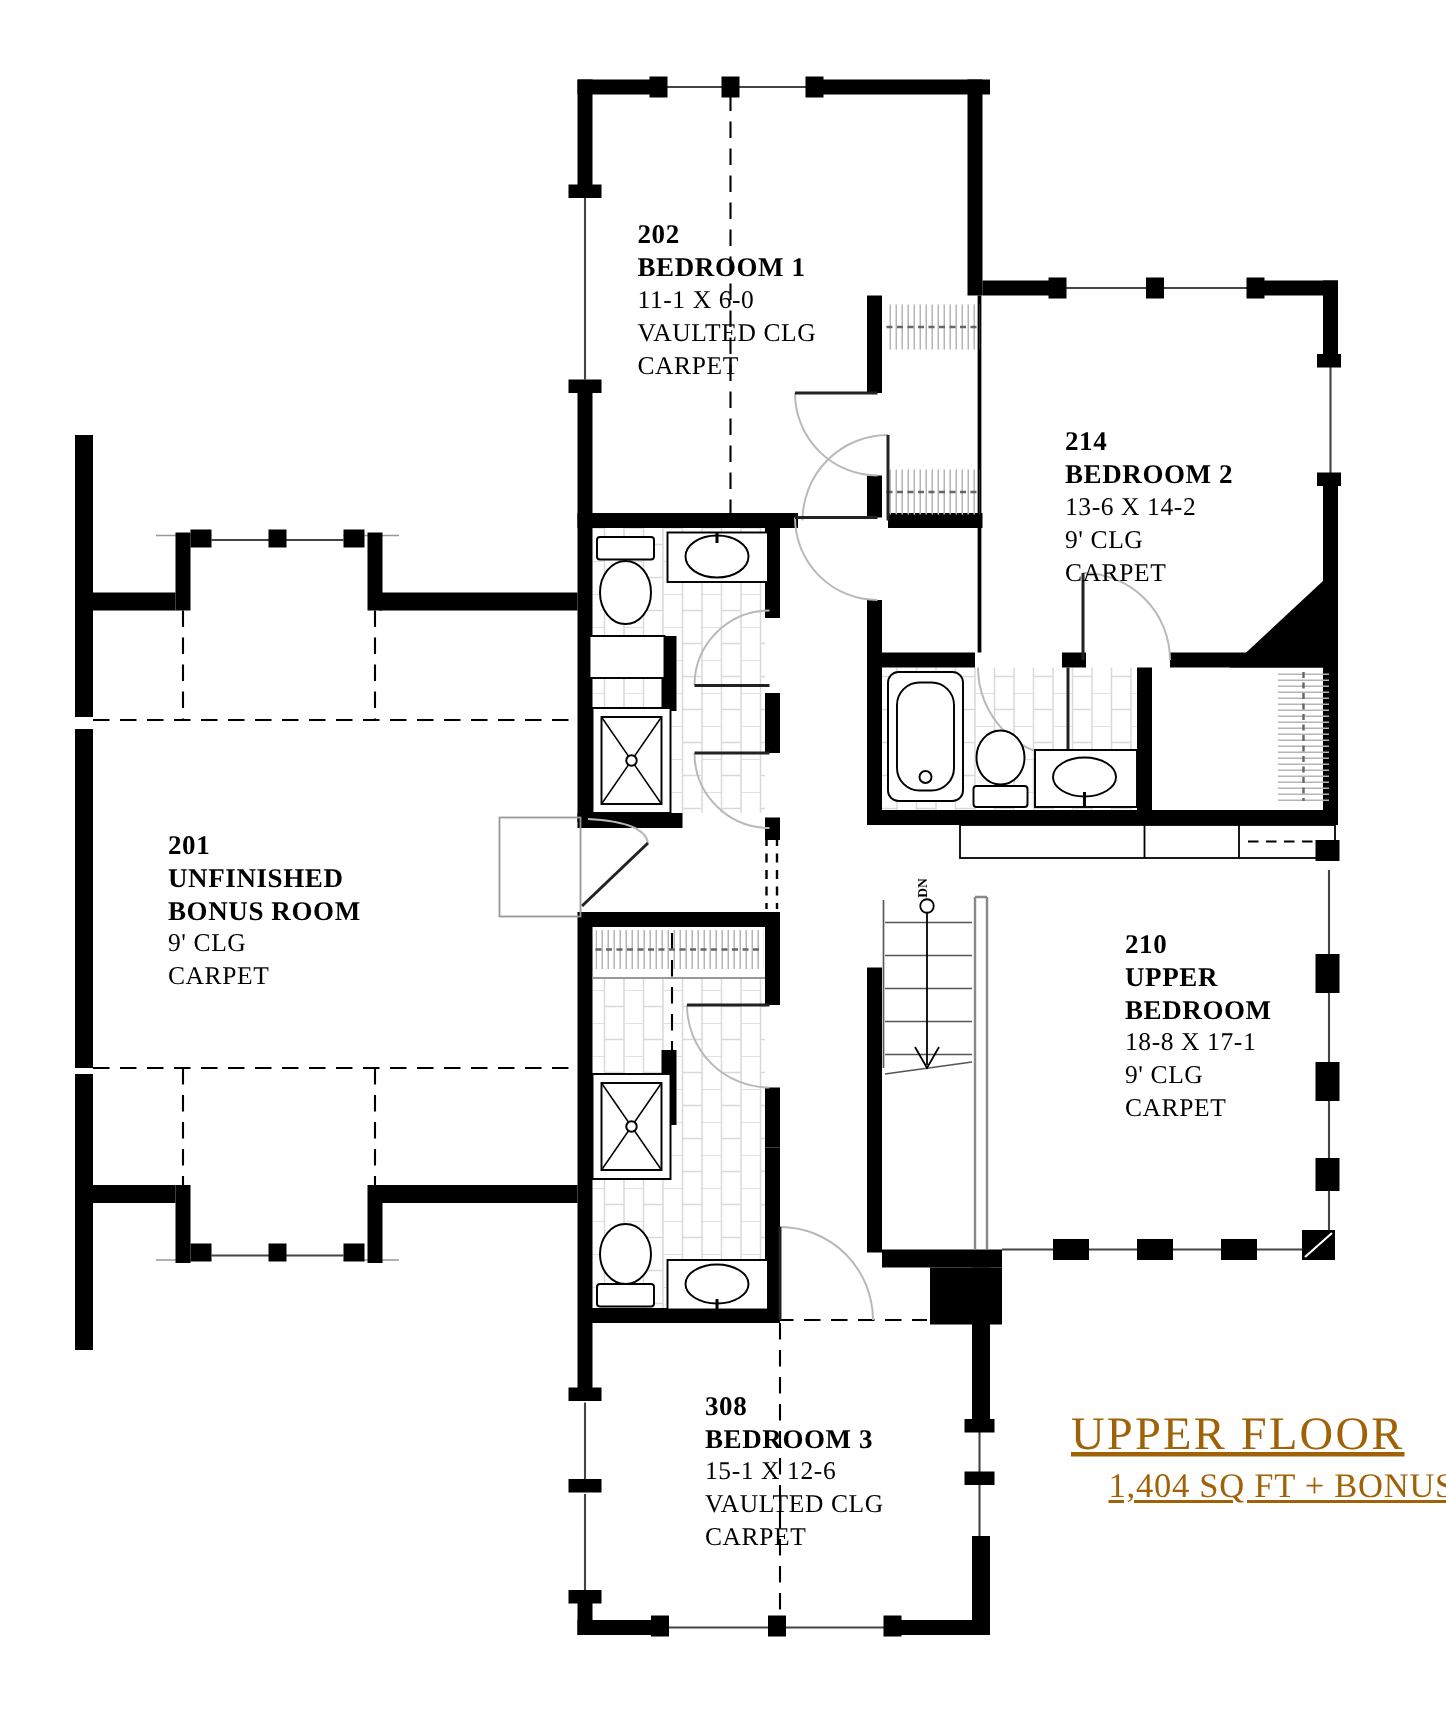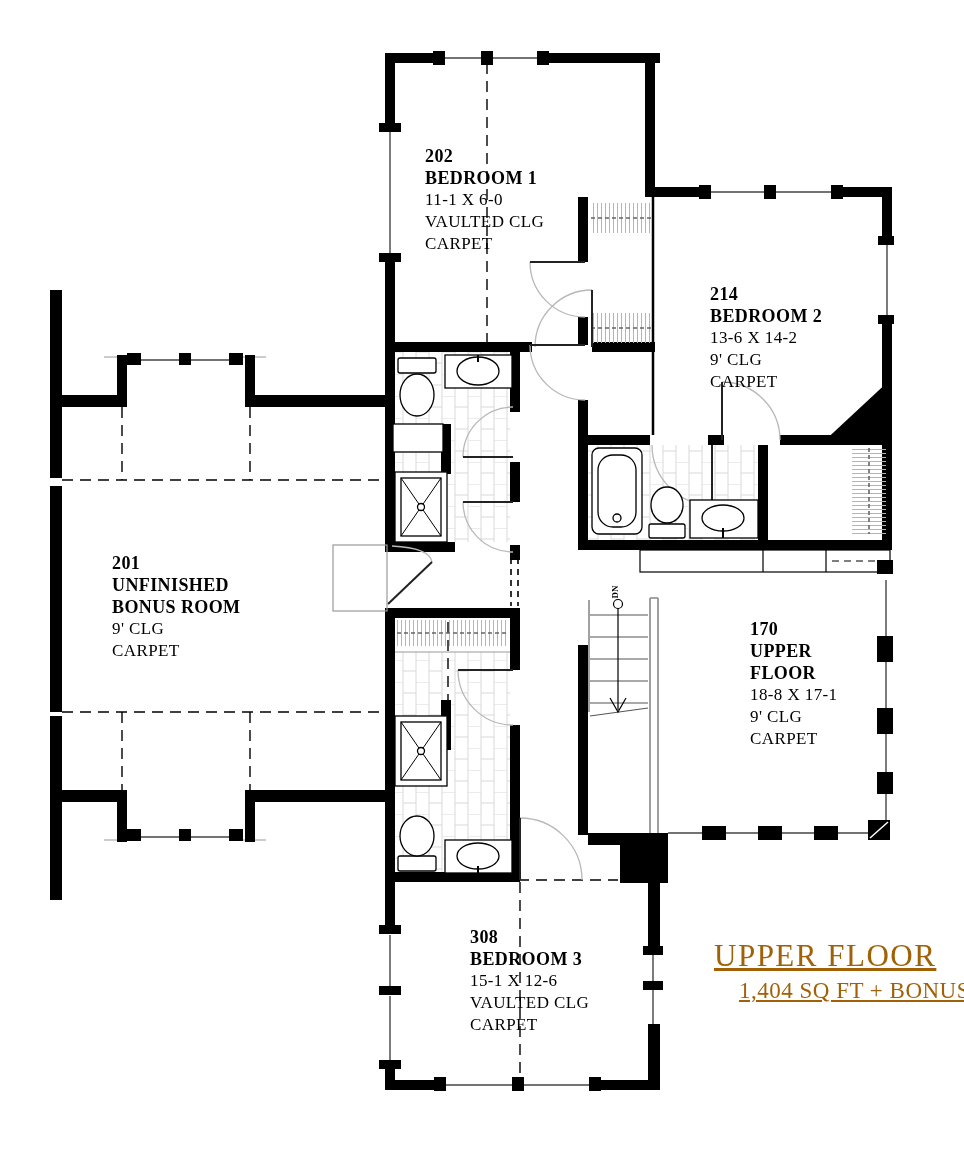--- a/index.html
+++ b/index.html
@@ -318,23 +318,23 @@
 
   <div class="lbl" style="left:112px;top:552px">
     <span class="b">201</span>
     <span class="b">UNFINISHED</span>
     <span class="b">BONUS ROOM</span>
     <span>9' CLG</span>
     <span>CARPET</span>
   </div>
 
   <div class="lbl" style="left:750px;top:618px">
-    <span class="b">170</span>
+    <span class="b">210</span>
     <span class="b">UPPER</span>
-    <span class="b">FLOOR</span>
+    <span class="b">BEDROOM</span>
     <span>18-8 X 17-1</span>
     <span>9' CLG</span>
     <span>CARPET</span>
   </div>
 
   <div class="lbl" style="left:470px;top:926px">
     <span class="b">308</span>
     <span class="b">BEDROOM 3</span>
     <span>15-1 X 12-6</span>
     <span>VAULTED CLG</span>

